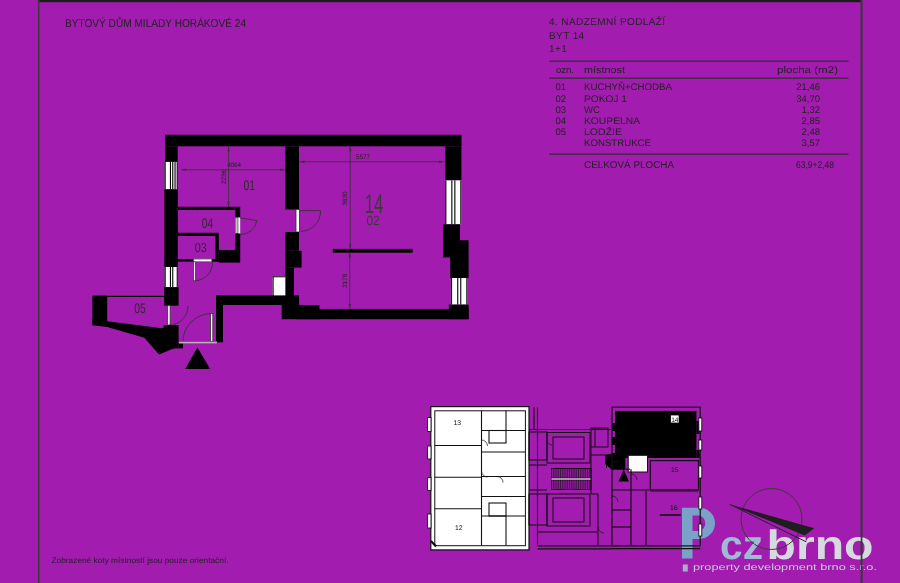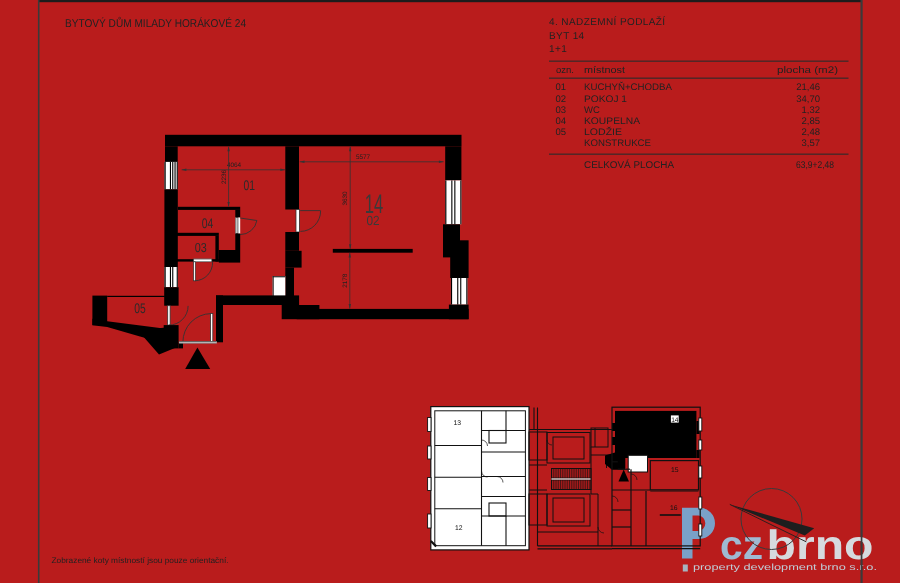--- a/index.html
+++ b/index.html
@@ -1,16 +1,16 @@
 <!DOCTYPE html>
 <html><head>
 <meta charset="utf-8">
 <style>
 html,body{margin:0;padding:0;background:#ffffff;-webkit-font-smoothing:antialiased;}
-#page{position:relative;width:900px;height:583px;background:#b91c1c;overflow:hidden;
+#page{position:relative;width:900px;height:583px;background:#a21caf;overflow:hidden;
 font-family:"Liberation Sans", sans-serif;}
 svg{position:absolute;left:0;top:0;}
 text{font-family:"Liberation Sans", sans-serif;}
 </style>
 </head>
 <body>
 <div id="page">
 <svg width="900" height="583" viewBox="0 0 900 583" text-rendering="geometricPrecision">
 
 <g>

